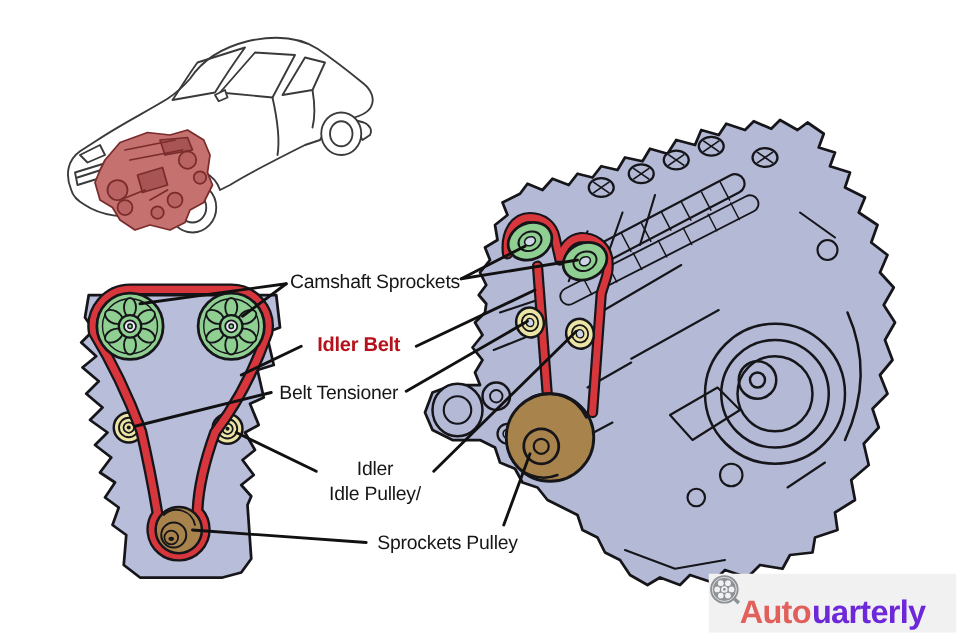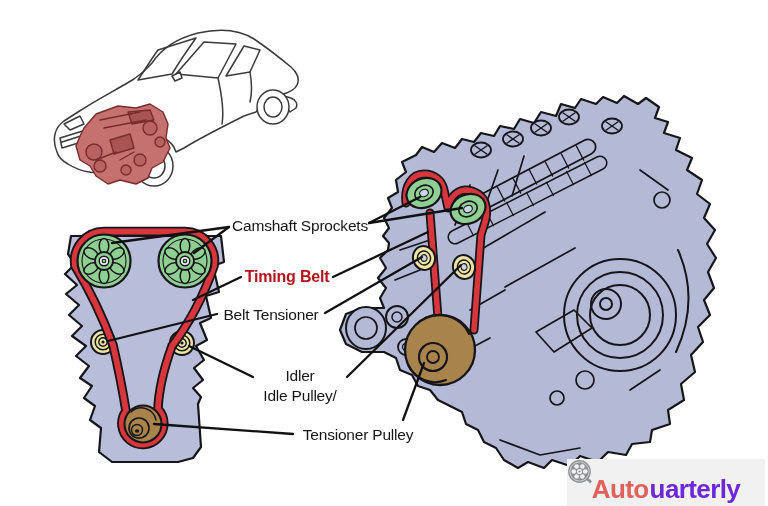--- a/index.html
+++ b/index.html
@@ -199,27 +199,27 @@
     <line x1="217" y1="314" x2="108" y2="341"></line>
     <line x1="325" y1="313" x2="422" y2="257"></line>
     <line x1="253" y1="377" x2="189" y2="346"></line>
     <line x1="347" y1="377" x2="461" y2="265"></line>
     <line x1="293" y1="434" x2="154" y2="424"></line>
     <line x1="403" y1="420" x2="424" y2="363"></line>
   </g>
 </svg>
 
 <div class="lbl" style="left:229px;top:216px;width:142px;">Camshaft Sprockets</div>
-<div class="lbl bold" style="left: 243px; top: 267px; width: 88px; color: rgb(181, 18, 27);">Timing Belt</div>
+<div class="lbl bold" style="left: 243px; top: 267px; width: 88px; color: rgb(181, 18, 27);">Idler Belt</div>
 <div class="lbl" style="left:219px;top:305px;width:104px;">Belt Tensioner</div>
 <div class="lbl" style="left:255px;top:366px;width:90px;">
   <div>Idler</div>
   <div>Idle Pulley/</div>
 </div>
-<div class="lbl" style="left:292px;top:425px;width:132px;">Tensioner Pulley</div>
+<div class="lbl" style="left:292px;top:425px;width:132px;">Sprockets Pulley</div>
 
 <div id="logo-box" style="background: rgb(241, 241, 241);">
   <div class="wordmark">
     <span style="color: rgb(226, 96, 92);">Auto</span>
       <span class="wq">
         <svg width="25" height="25" viewBox="-13.5 -13.5 27 27">
       <circle r="12.3" fill="#8e9297"></circle>
       <path d="M 6.5,8 L 11.5,13 L 13.5,10.5 L 9,6.5 Z" fill="#8e9297"></path>
       <g fill="#f1f1f1">
         <circle cx="6.2" cy="0" r="2.5"></circle>

